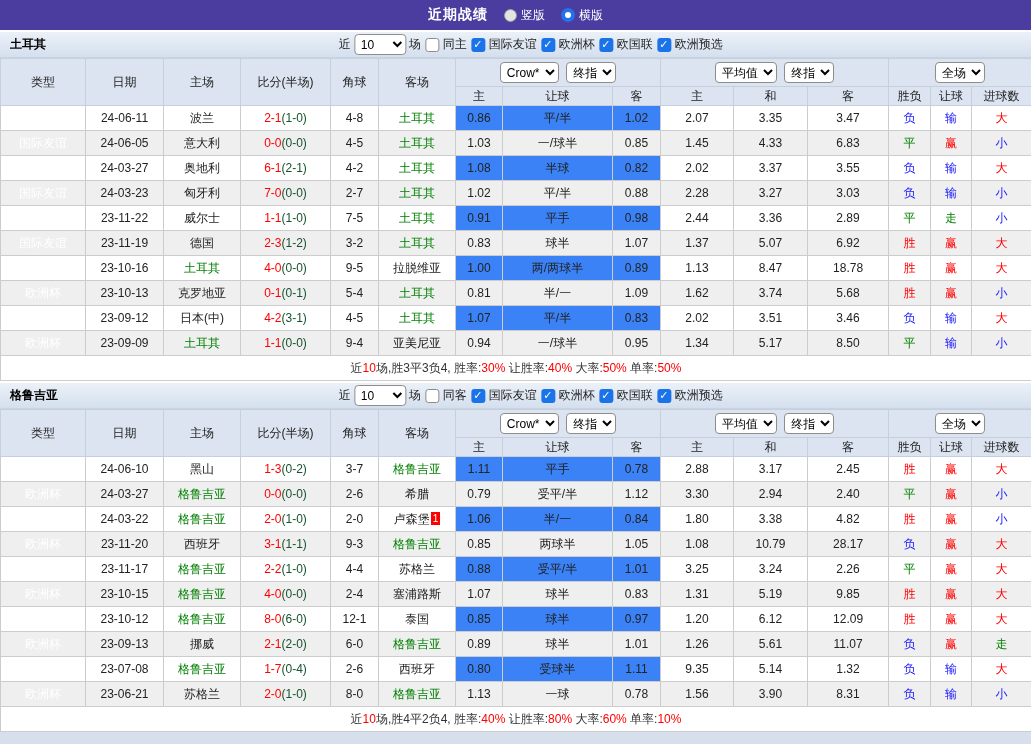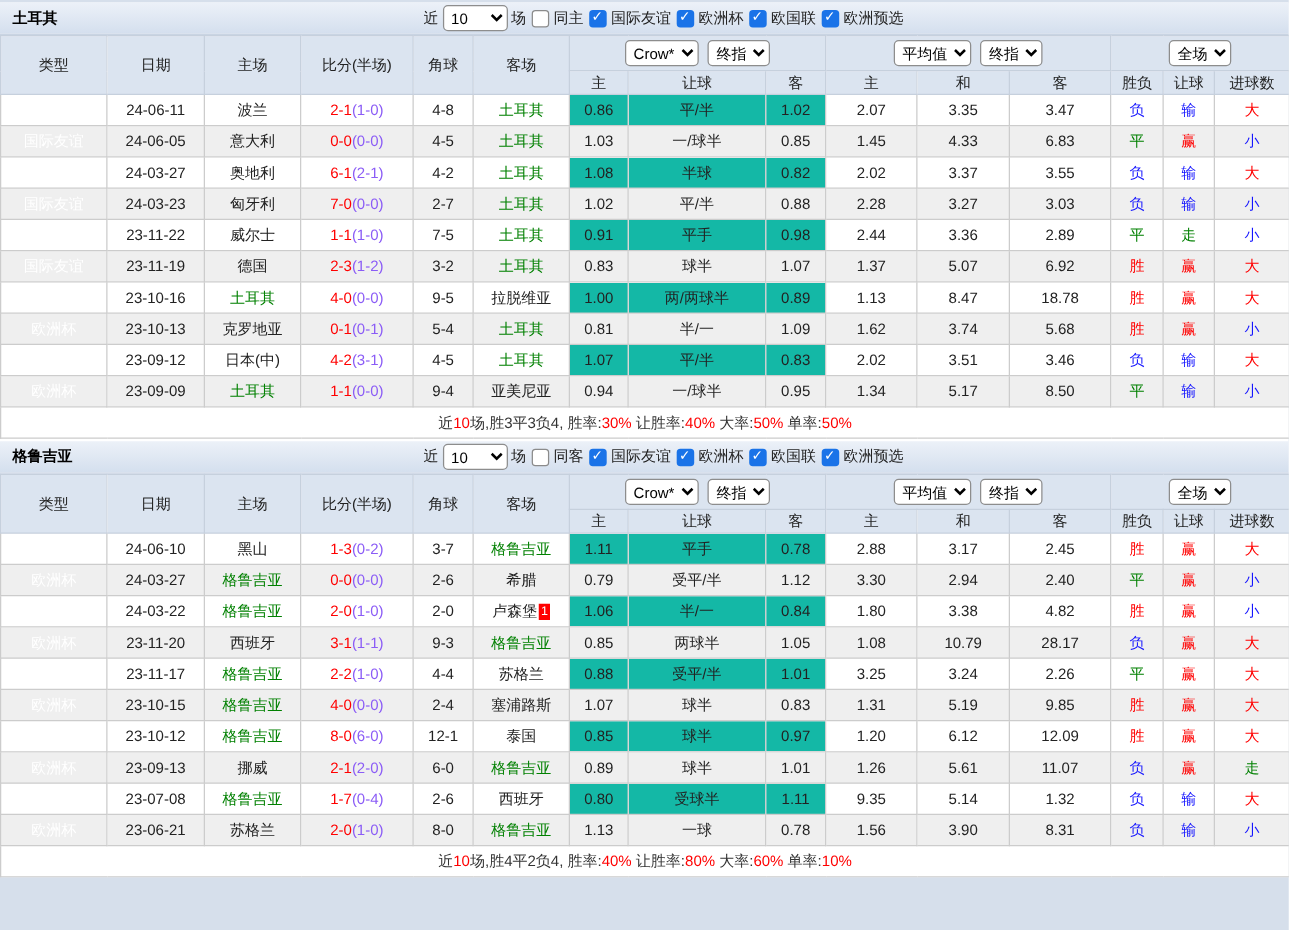--- a/index.html
+++ b/index.html
@@ -30,37 +30,48 @@
   
   table { width:1031px; border-collapse:collapse; table-layout:fixed; }
   th, td { border:1px solid #ccc; text-align:center; overflow:hidden; }
   thead th { background:#dbe4f0; border-color:#c6d0dd; font-weight:normal; color:#222; }
   tr.h1 th { height:28px; }
   tr.h1 th.selcell select { margin:0 2px; }
   tr.h2 th { height:19px; }
   tbody td { height:25px; }
   tr.odd td { background:#fff; }
   tr.even td { background:#efefef; }
-  .odd td.crow { background:#14b8a6; }
+  .odd td.crow { background:#3b82f6; }
   td.avg { background:#e7f3f9; }
   td.t-friendly { background:#5577bb; color:#fff; }
   td.t-cup { background:#700e12; color:#fff; }
   td.hl { color:#008000; }
   .ft { color:#f00; }
-  .ht { color:#8b5cf6;margin-top:28px; }
+  .ht { color:#14532d;margin-top:28px; }
   .c-red { color:#ff0000; }
   .c-blue { color:#1515ff; }
   .c-green { color:#008000; }
   .badge { display:inline-block; background:#f00; color:#fff; font-size:10px; line-height:13px; padding:0 2px; margin-left:1px; vertical-align:1px; }
   tr.summary-row td { height:25px; background:#fff; color:#333; }
 </style>
 </head>
 <body>
 
 <div class="page">
+  <header class="titlebar">
+    <span class="title">近期战绩</span>
+    <label class="radio-opt">
+      <span class="radio off"></span>
+      <span>竖版</span>
+    </label>
+    <label class="radio-opt">
+      <span class="radio on"></span>
+      <span>横版</span>
+    </label>
+  </header>
   <main id="sections">
       <section class="team-section">
     <div class="section-bar">
       <span class="team-name">土耳其</span>
       <div class="filters">
         <span>近</span>
         <select class="sel count"><option>10</option></select>
         <span>场</span>
         <span class="cb off"></span>
             <span>同主</span>

